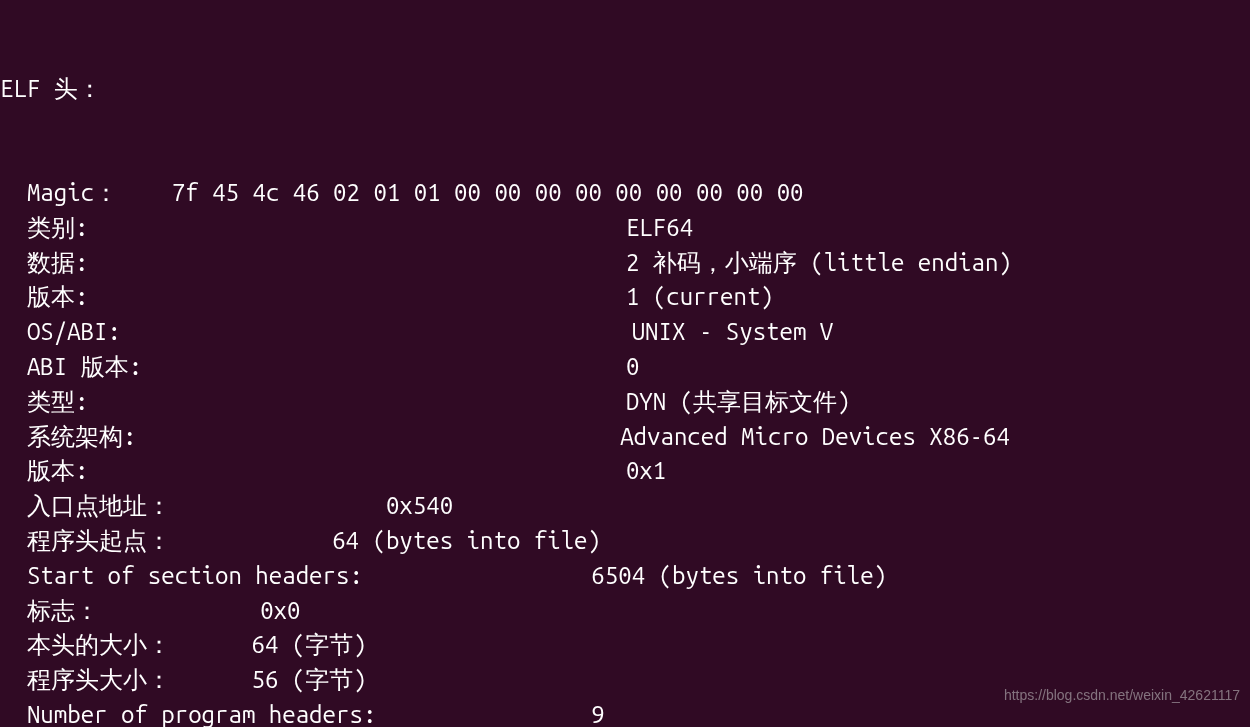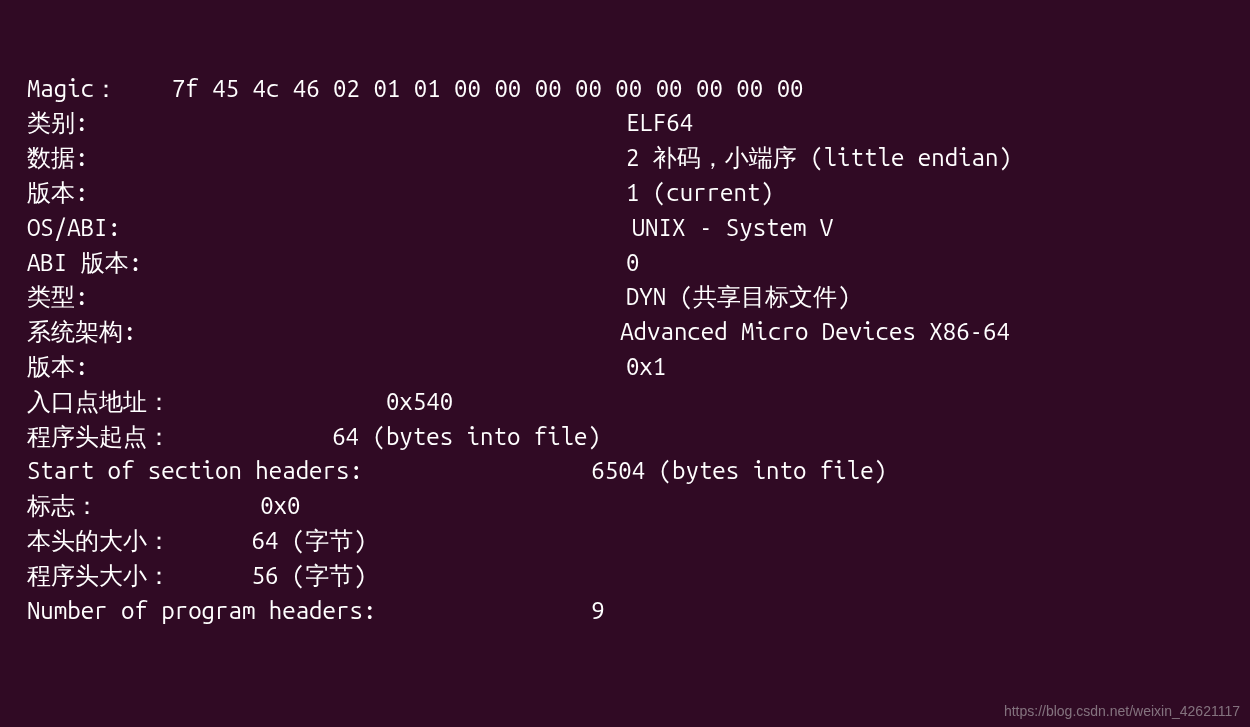--- a/index.html
+++ b/index.html
@@ -21,28 +21,29 @@
     }
     .terminal {
       white-space: pre;
       font-family: inherit;
     }
     .line {
       white-space: pre;
     }
     .watermark {
       position: absolute;
-      bottom: 6px;
+      bottom: 22px;
       right: 10px;
       font-size: 14px;
       color: rgba(200, 200, 200, 0.55);
       font-family: Arial, sans-serif;
       margin-top: 28px;
     }
   </style>
 </head>
 <body>
 
 <div class="terminal">
+  <div class="line">ELF 头：</div>
   <div id="rows-container"><div class="line">  Magic：    7f 45 4c 46 02 01 01 00 00 00 00 00 00 00 00 00 </div><div class="line">  类别:                                        ELF64</div><div class="line">  数据:                                        2 补码，小端序 (little endian)</div><div class="line">  版本:                                        1 (current)</div><div class="line">  OS/ABI:                                      UNIX - System V</div><div class="line">  ABI 版本:                                    0</div><div class="line">  类型:                                        DYN (共享目标文件)</div><div class="line">  系统架构:                                    Advanced Micro Devices X86-64</div><div class="line">  版本:                                        0x1</div><div class="line">  入口点地址：                0x540</div><div class="line">  程序头起点：            64 (bytes into file)</div><div class="line">  Start of section headers:                 6504 (bytes into file)</div><div class="line">  标志：            0x0</div><div class="line">  本头的大小：      64 (字节)</div><div class="line">  程序头大小：      56 (字节)</div><div class="line">  Number of program headers:                9</div></div>
 </div>
 
 <div class="watermark">https://blog.csdn.net/weixin_42621117</div>
 
 </body></html>

